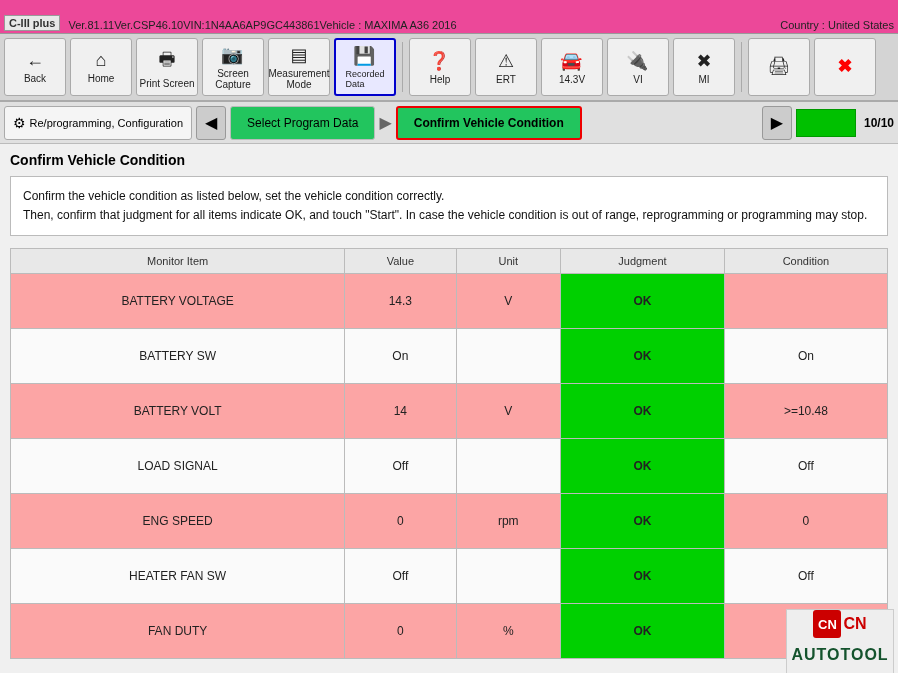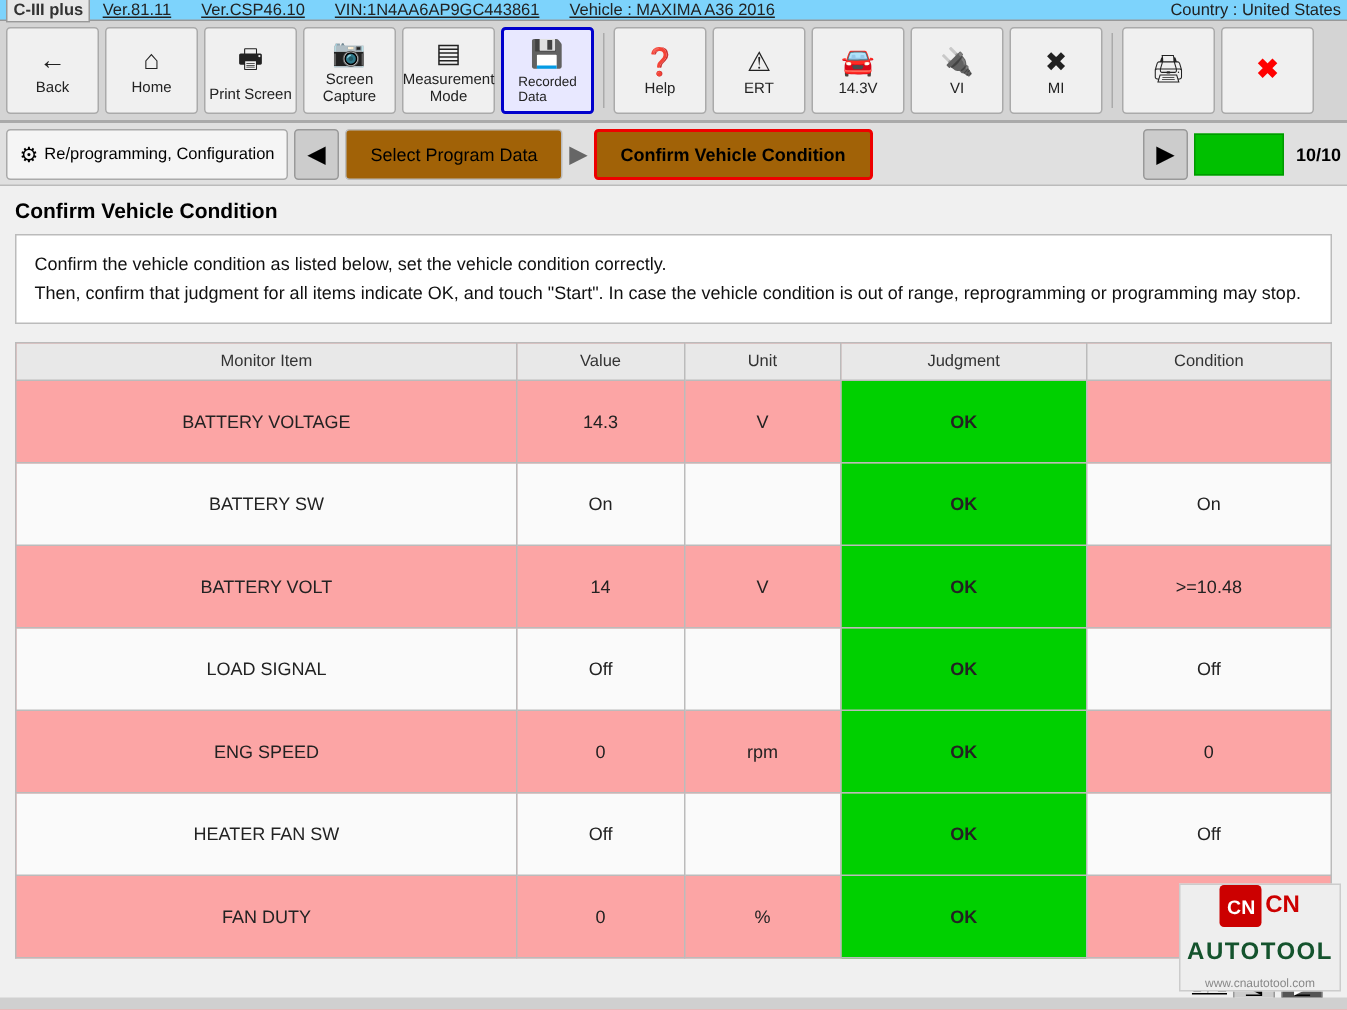--- a/index.html
+++ b/index.html
@@ -1,42 +1,40 @@
 <!DOCTYPE html>
 <html><head>
   <meta charset="utf-8">
   <style>
     * { box-sizing: border-box; margin: 0; padding: 0; }
     body { font-family: Arial, sans-serif; font-size: 12px; background: #d0d0d0; width: 898px; height: 673px; overflow: hidden; }
 
     
     .header-bar {
-      background: #7dd3fc;
+      background: #ec4899;
       border-bottom: 1px solid #999;
       display: flex;
-      align-items: center;
+      align-items: flex-end;
       padding: 2px 4px;
-      height: 14px;
+      height: 34px;
     }
     .header-logo {
       background: #e8e8e8;
       font-weight: bold;
       font-size: 11px;
       color: #333;
       border: 1px solid #999;
       padding: 1px 4px;
       margin-right: 8px;
     }
     .header-info {
       font-size: 11px;
       color: #222;
       flex: 1;
       display: flex;
-      gap: 20px;
-      text-decoration: underline;
     }
     .header-country {
       font-size: 11px;
       color: #222;
       margin-left: auto;
     }
 
     
     .toolbar {
       background: #d4d4d4;
@@ -101,21 +99,21 @@
       border-radius: 3px;
       width: 30px;
       height: 34px;
       display: flex;
       align-items: center;
       justify-content: center;
       cursor: pointer;
       font-size: 16px;
     }
     .nav-step {
-      background: #a16207;
+      background: #22c55e;
       border: 1px solid #bbb;
       border-radius: 3px;
       padding: 4px 16px;
       font-size: 12px;
       height: 34px;
       display: flex;
       align-items: center;
     }
     .nav-step.active {
       border: 2px solid #e00;

